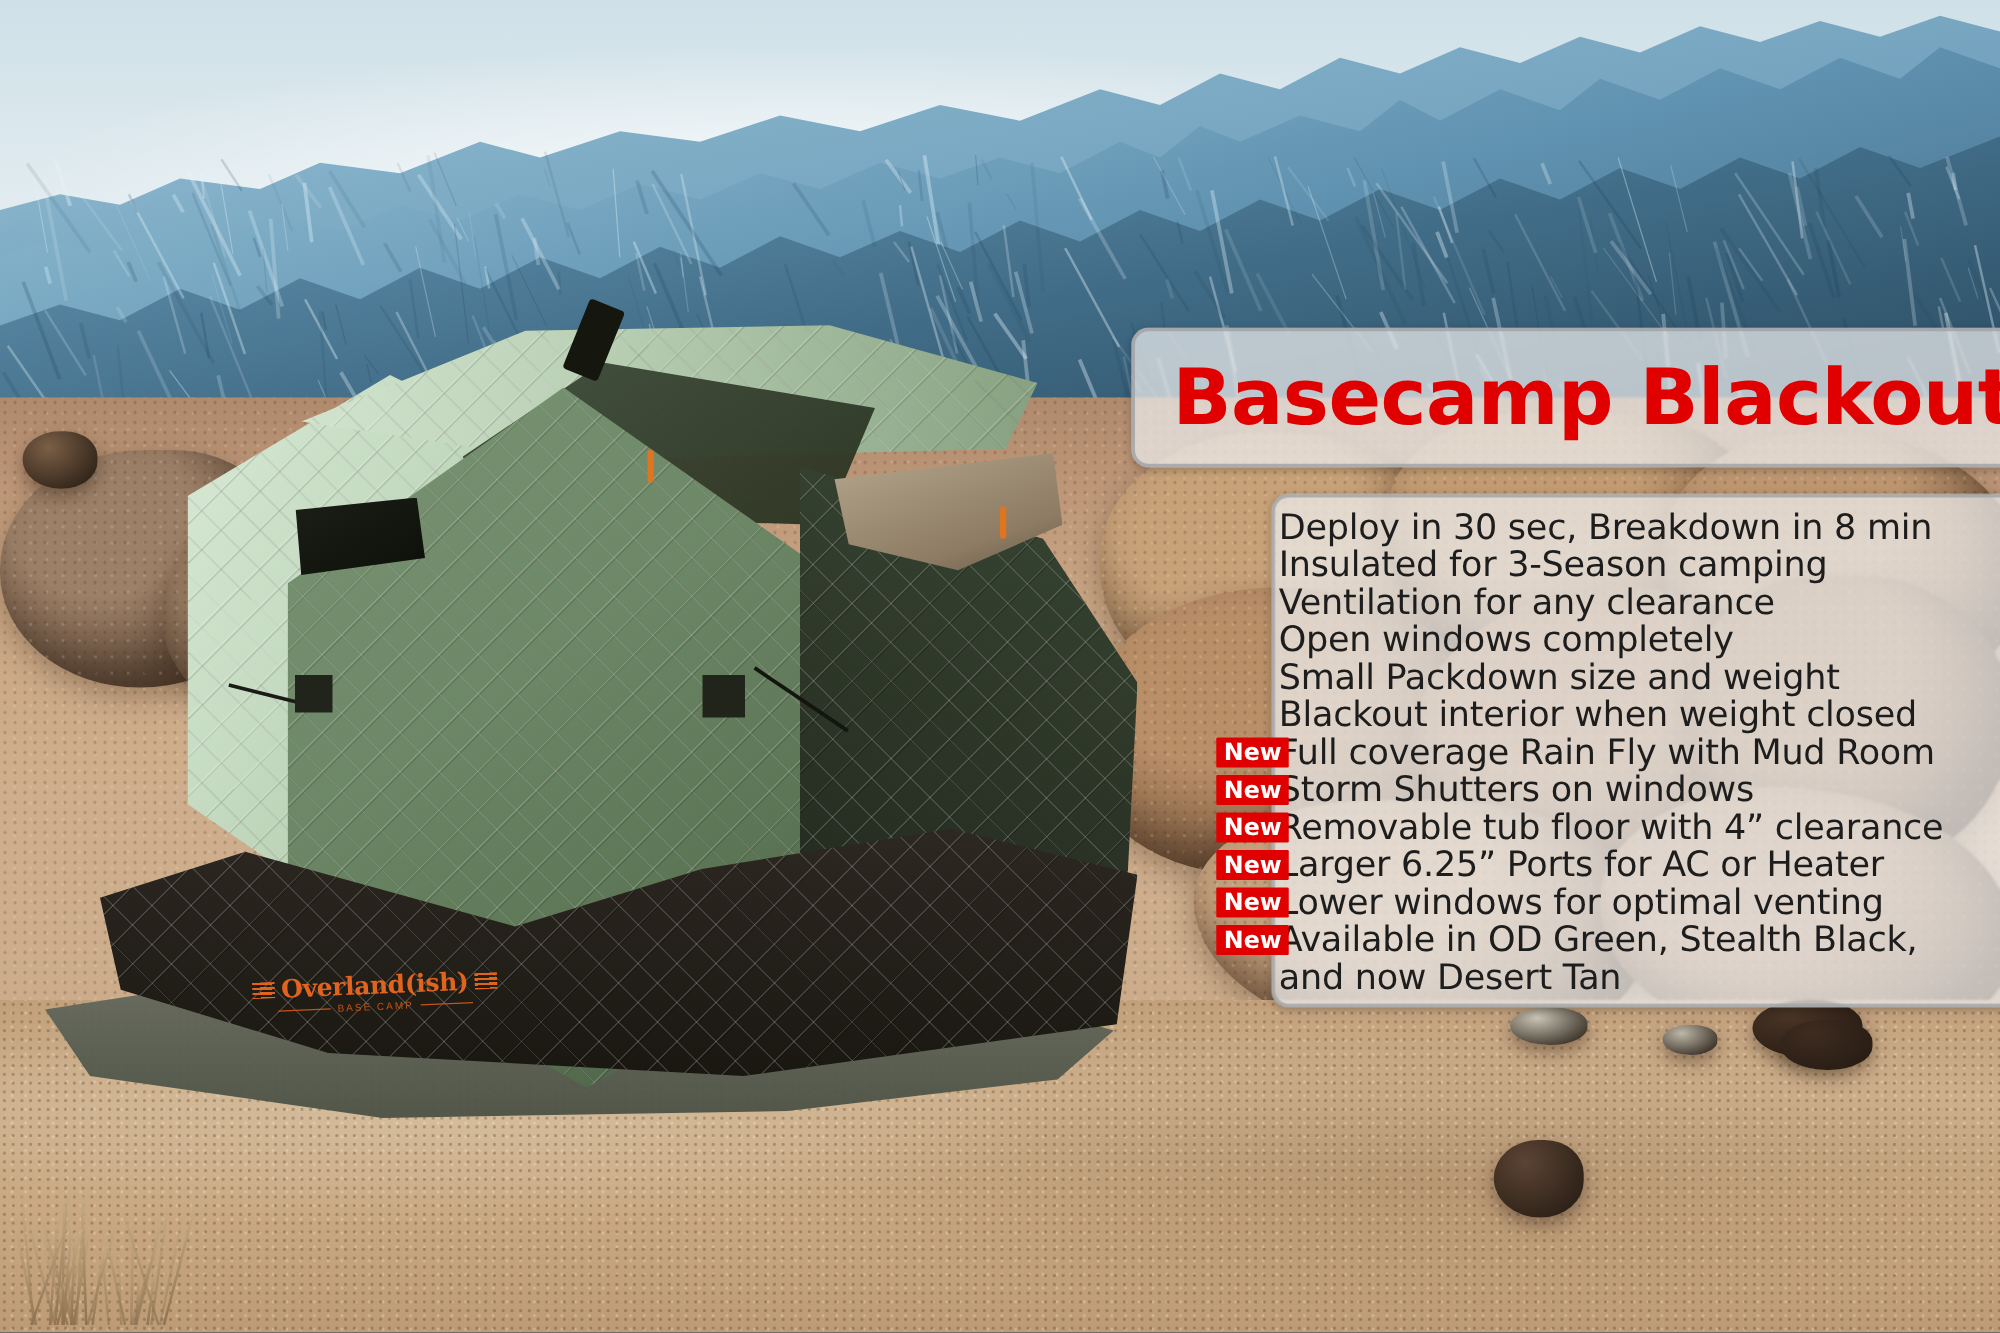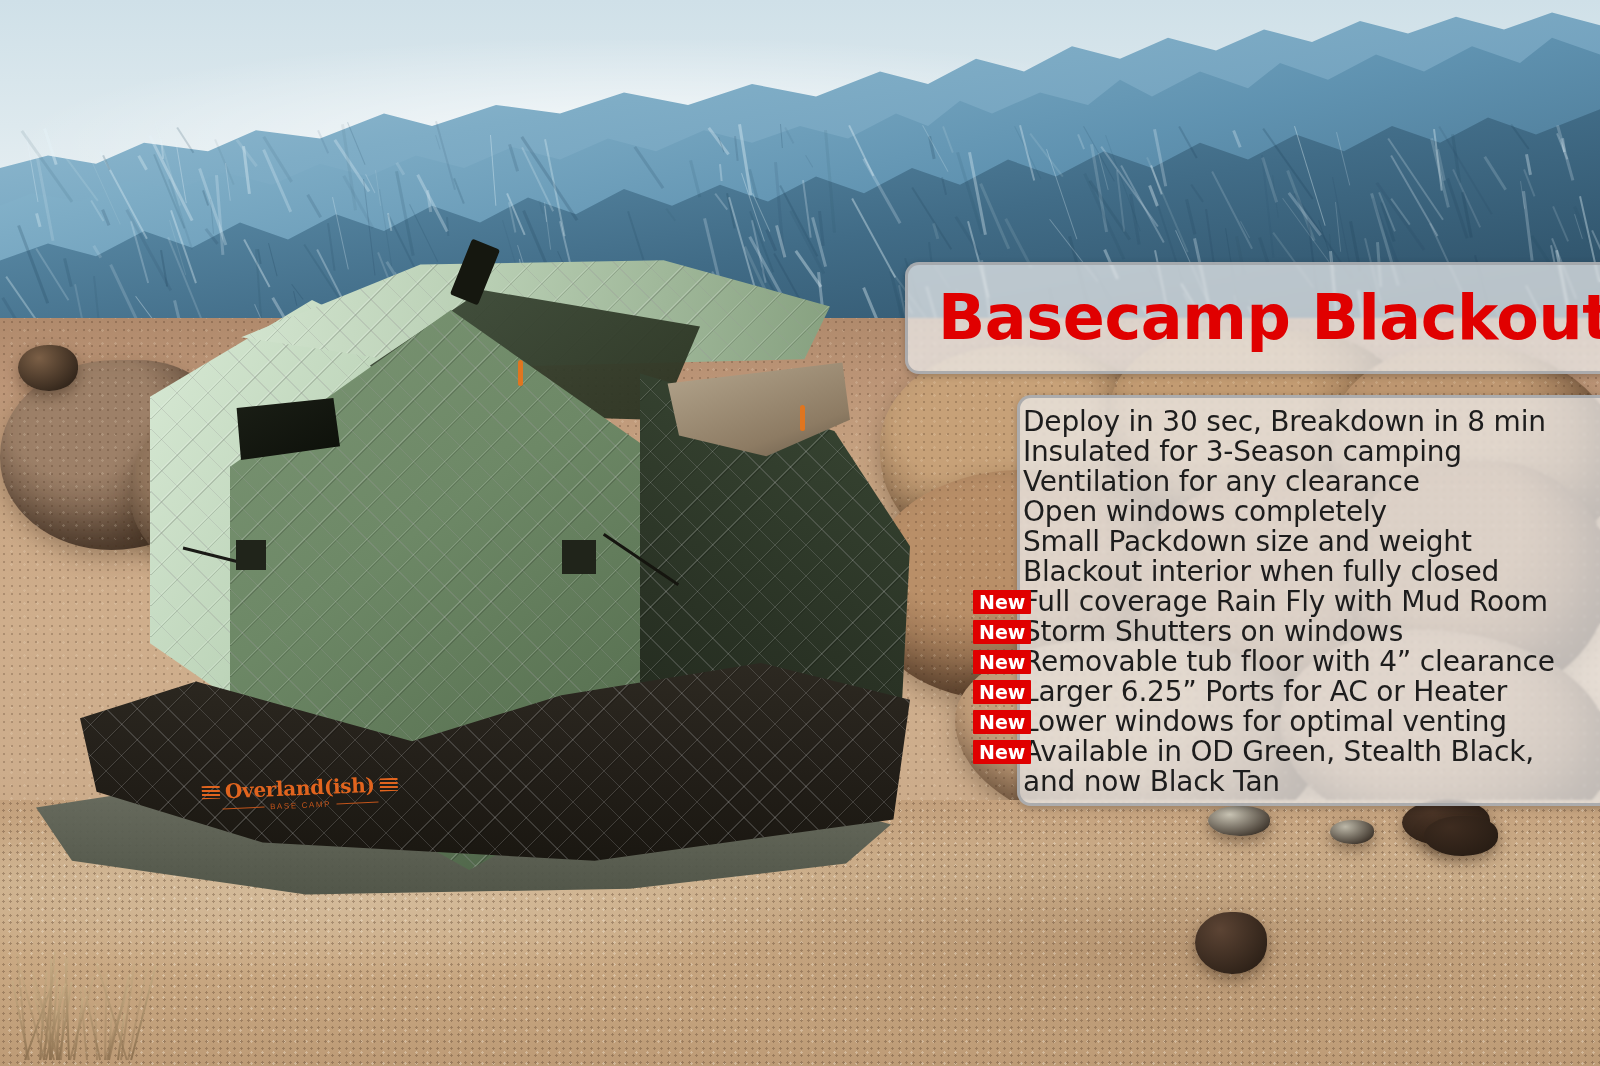--- a/index.html
+++ b/index.html
@@ -714,23 +714,23 @@
     <div id="title-text">Basecamp Blackout</div>
   </div>
 
   <div class="panel" id="features-panel"></div>
   <div id="features-list">
       <div class="feat"><span>Deploy in 30 sec, Breakdown in 8 min</span></div>
       <div class="feat"><span>Insulated for 3-Season camping</span></div>
       <div class="feat"><span>Ventilation for any clearance</span></div>
       <div class="feat"><span>Open windows completely</span></div>
       <div class="feat"><span>Small Packdown size and weight</span></div>
-      <div class="feat"><span>Blackout interior when fully closed</span></div>
+      <div class="feat"><span>Blackout interior when weight closed</span></div>
       <div class="feat"><span class="badge">New</span><span>Full coverage Rain Fly with Mud Room</span></div>
       <div class="feat"><span class="badge">New</span><span>Storm Shutters on windows</span></div>
       <div class="feat"><span class="badge">New</span><span>Removable tub floor with 4” clearance</span></div>
       <div class="feat"><span class="badge">New</span><span>Larger 6.25” Ports for AC or Heater</span></div>
       <div class="feat"><span class="badge">New</span><span>Lower windows for optimal venting</span></div>
       <div class="feat"><span class="badge">New</span><span>Available in OD Green, Stealth Black,</span></div>
-      <div class="feat cont"><span>and now Black Tan</span></div>
+      <div class="feat cont"><span>and now Desert Tan</span></div>
     </div>
 
 </div>
 
 </body></html>

